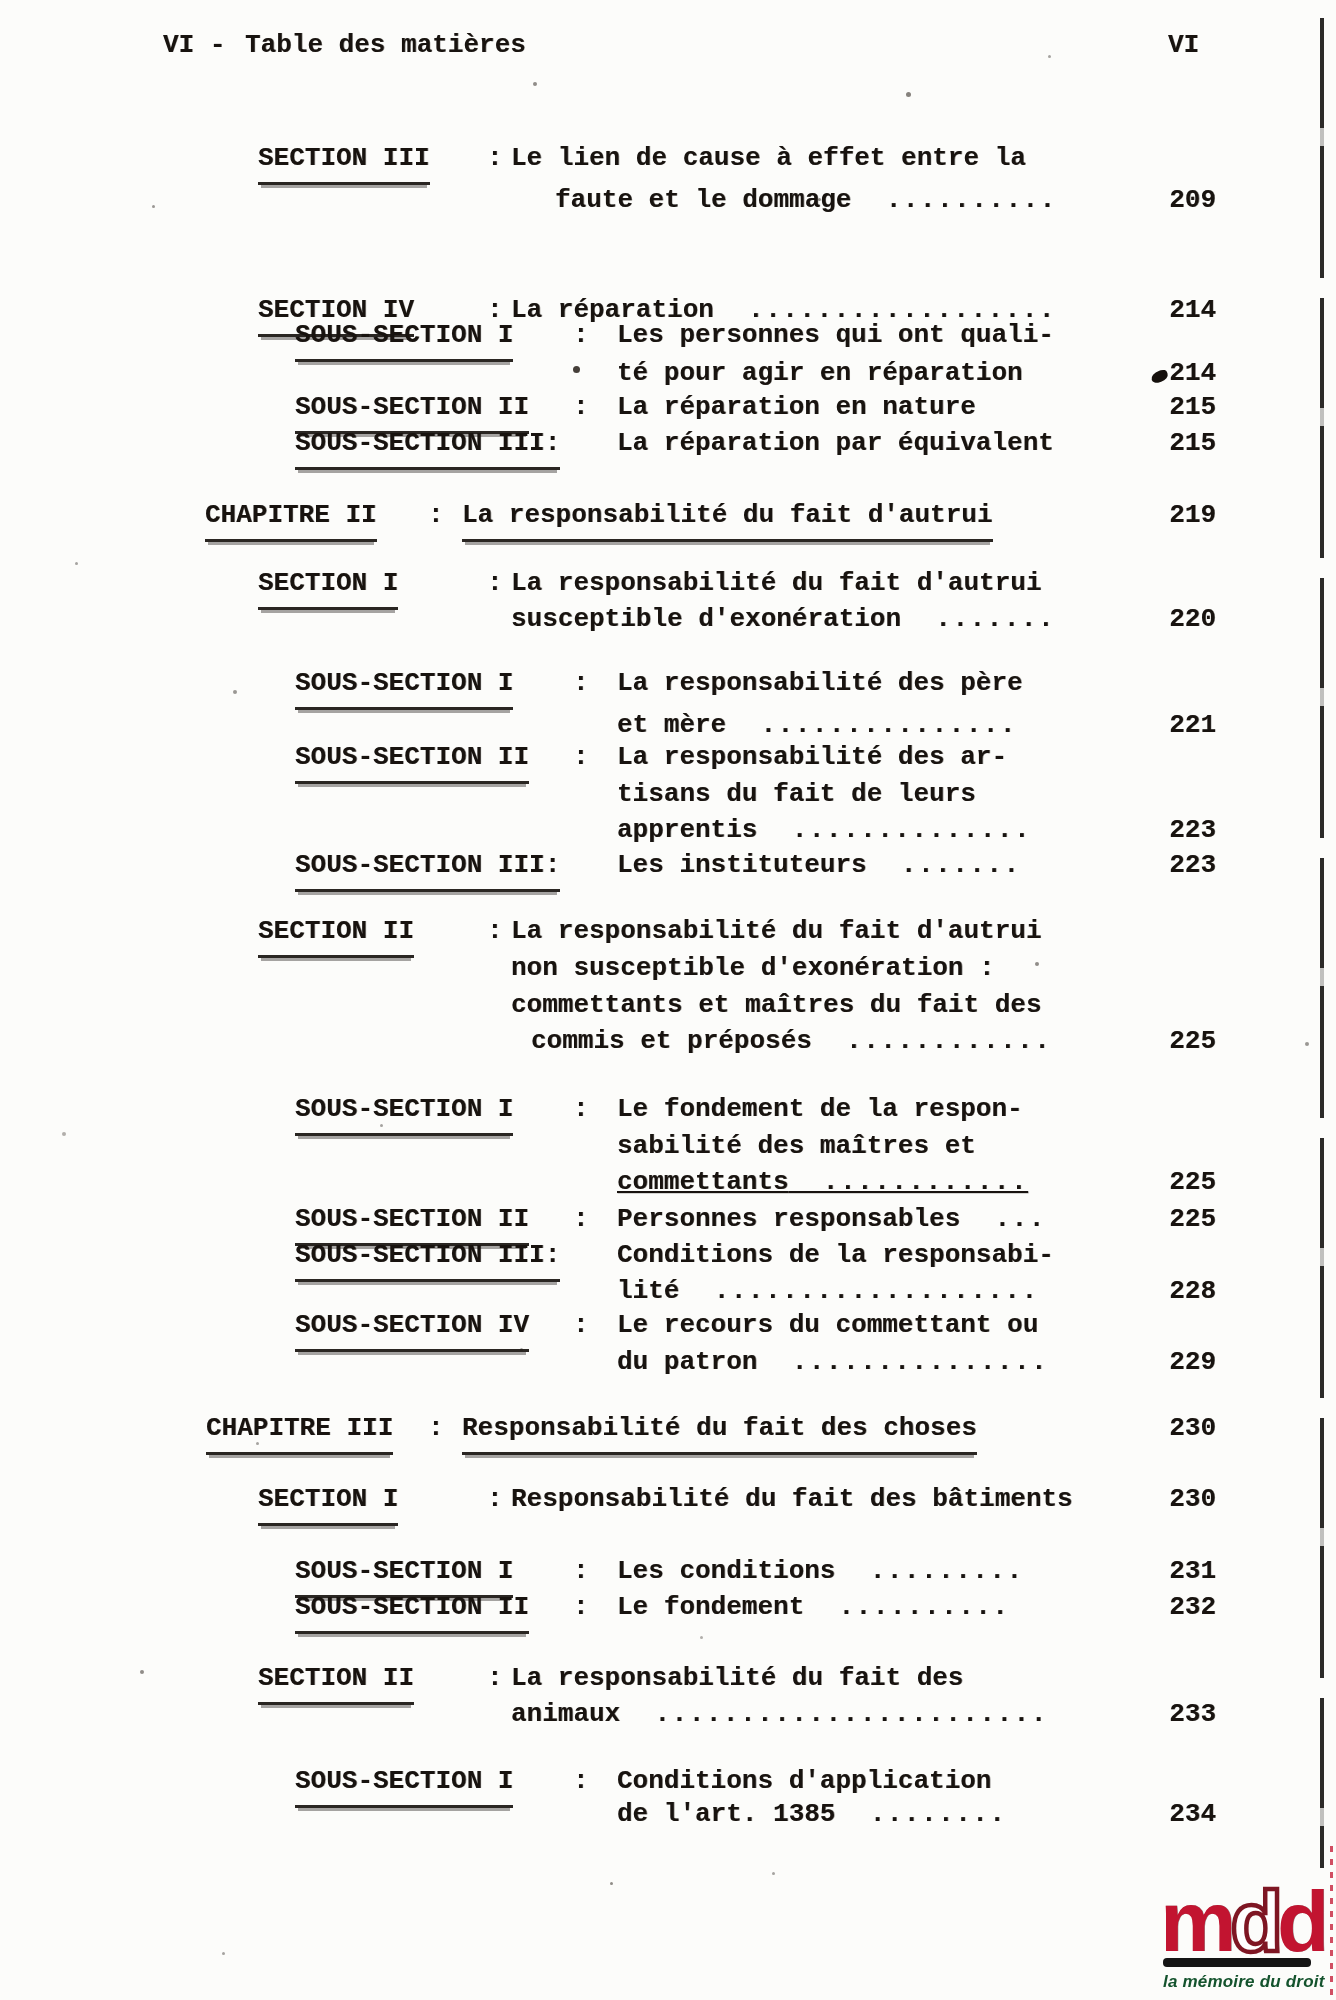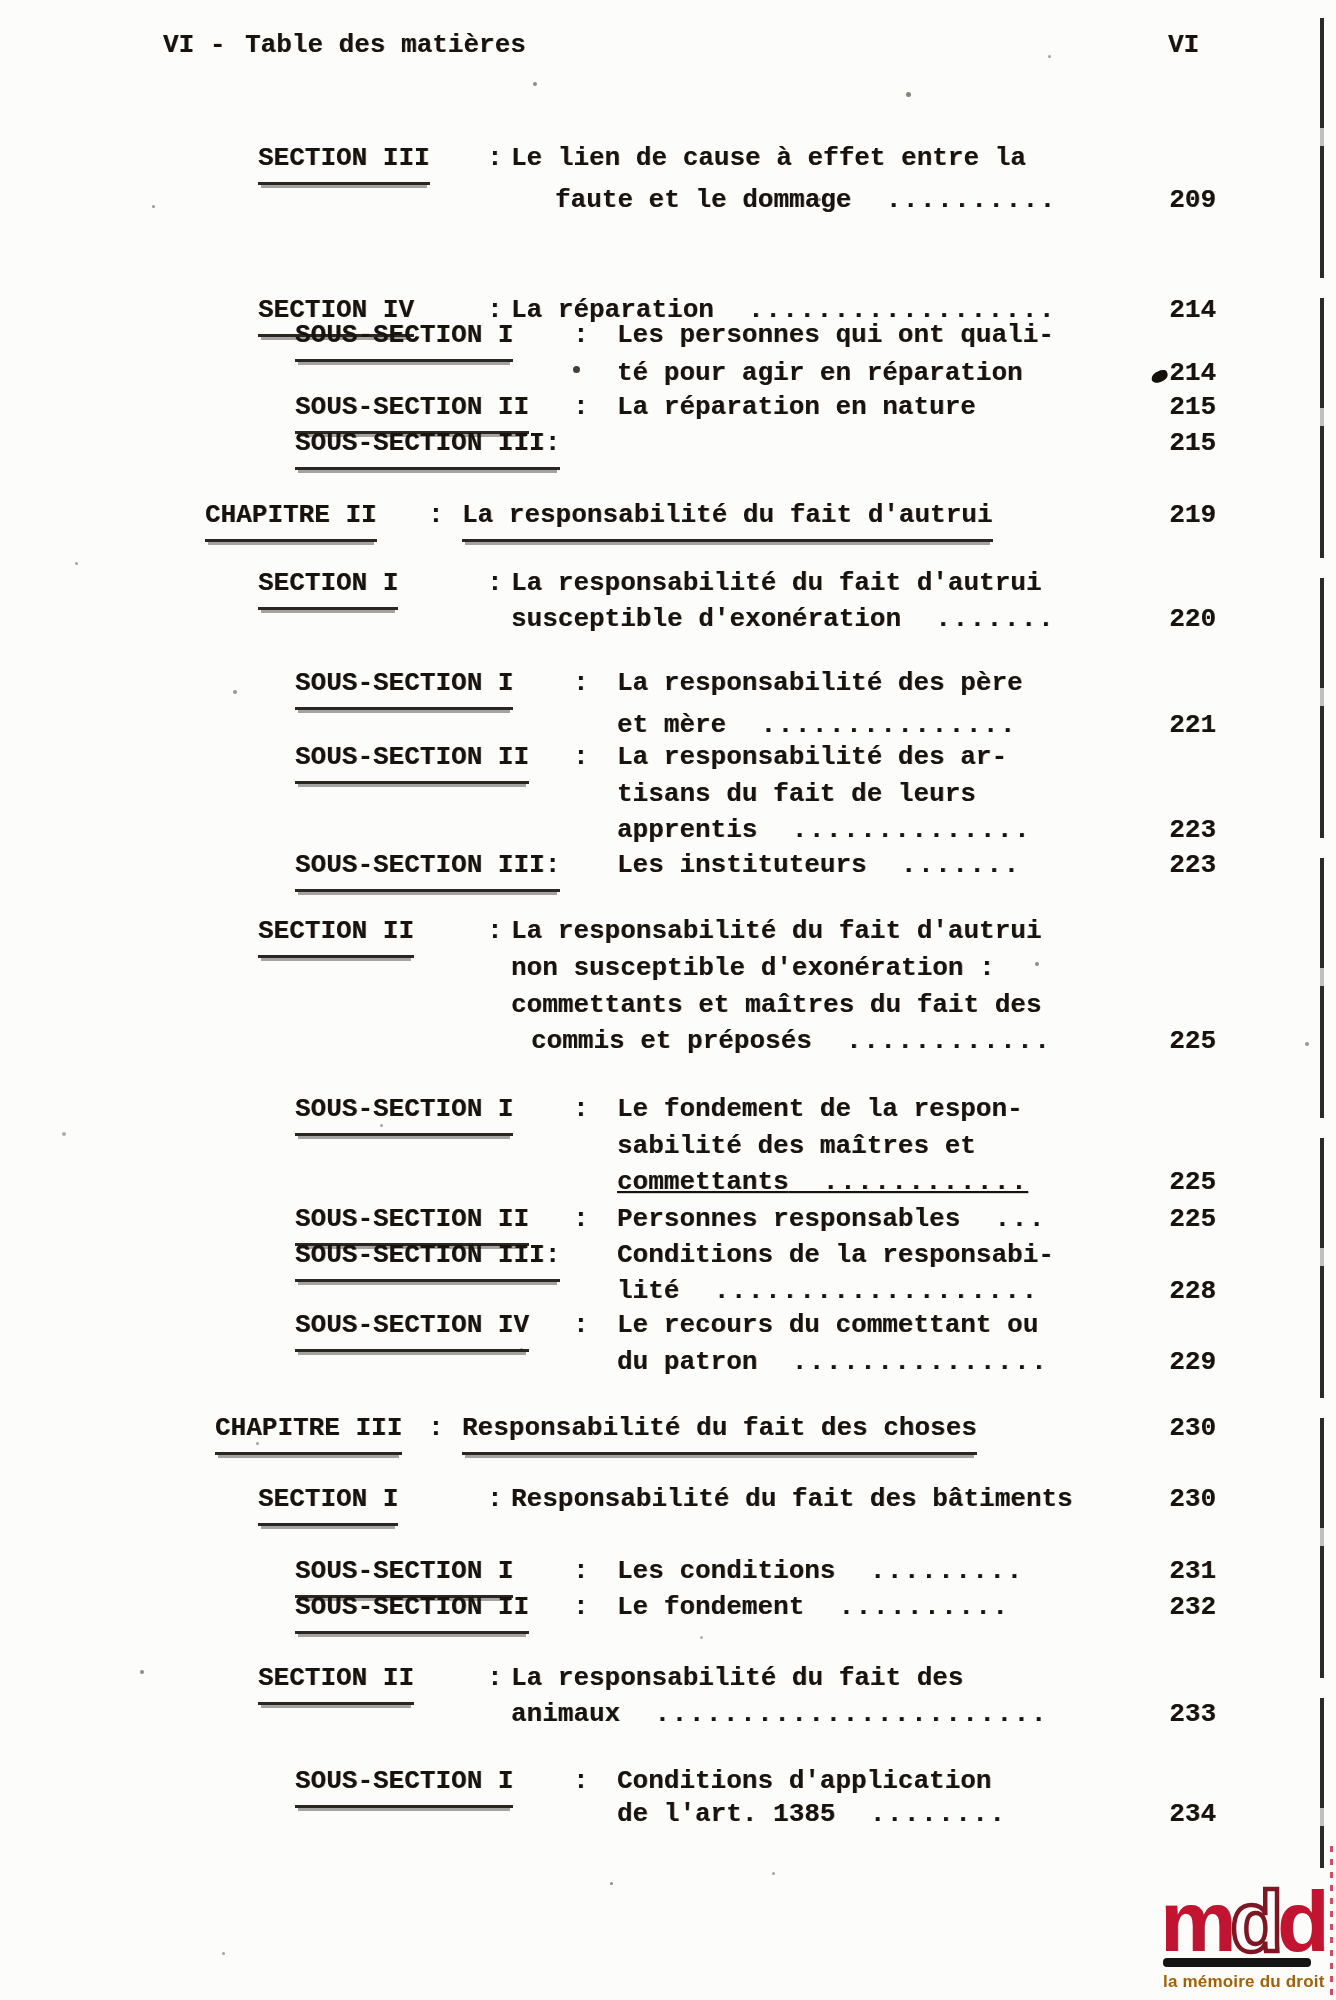--- a/index.html
+++ b/index.html
@@ -33,22 +33,22 @@
   }
   .speck{position:absolute;background:#241d16;border-radius:50%;}
   
   #logo{position:absolute;left:1160px;top:1878px;width:176px;
         font-family:"Liberation Sans","DejaVu Sans",sans-serif;text-align:left;}
   #logo .mdd{font-size:86px;line-height:1;font-weight:bold;letter-spacing:-6px;
              color:#c21430;}
   #logo .mdd .d-outline{color:#ffffff;-webkit-text-stroke:4.5px #7e1623;}
   #logo .bar{width:148px;height:9px;background:#141414;border-radius:4px;
              margin:-6px 0 5px 3px;}
-  #logo .tagline{font-size:17px;font-weight:bold;color:#a16207;
-                 letter-spacing:.2px;margin-left:3px;}
+  #logo .tagline{font-size:17px;font-weight:bold;color:#14532d;
+                 letter-spacing:.2px;margin-left:3px;font-style:italic;}
 </style>
 </head>
 <body>
 
 <div id="page">
 
   <div class="header-line">
     <span style="left:163px">VI -</span>
     <span style="left:245px">Table des matières</span>
     <span style="left:1168px">VI</span>
@@ -80,20 +80,21 @@
         <span class="pg"><i class="blot"></i>214</span>
       </div>
       <div class="line" style="top: 392px;">
         <span class="lab u" style="left: 295px;">SOUS-SECTION II</span>
         <span style="left: 573px;">:</span>
         <span class="txt" style="left: 617px;">La réparation en nature</span>
         <span class="pg">215</span>
       </div>
       <div class="line" style="top: 428px;">
         <span class="lab u" style="left: 295px;">SOUS-SECTION III:</span>
+        <span class="txt" style="left: 617px;">La réparation par équivalent</span>
         <span class="pg">215</span>
       </div>
       <div class="line" style="top: 500px;">
         <span class="lab u" style="left: 205px;">CHAPITRE II</span>
         <span style="left: 428px;">:</span>
         <span class="txt u" style="left: 462px;">La responsabilité du fait d'autrui</span>
         <span class="pg">219</span>
       </div>
       <div class="line" style="top: 568px;">
         <span class="lab u" style="left: 258px;">SECTION I</span>
@@ -174,21 +175,21 @@
       <div class="line" style="top: 1310px;">
         <span class="lab u" style="left: 295px;">SOUS-SECTION IV</span>
         <span style="left: 573px;">:</span>
         <span class="txt" style="left: 617px;">Le recours du commettant ou</span>
       </div>
       <div class="line" style="top: 1347px;">
         <span class="txt" style="left: 617px;">du patron<span class="dots">  ...............</span></span>
         <span class="pg">229</span>
       </div>
       <div class="line" style="top: 1413px;">
-        <span class="lab u" style="left: 215px;">CHAPITRE III</span>
+        <span class="lab u" style="left: 206px;">CHAPITRE III</span>
         <span style="left: 428px;">:</span>
         <span class="txt u" style="left: 462px;">Responsabilité du fait des choses</span>
         <span class="pg">230</span>
       </div>
       <div class="line" style="top: 1484px;">
         <span class="lab u" style="left: 258px;">SECTION I</span>
         <span style="left: 487px;">:</span>
         <span class="txt" style="left: 511px;">Responsabilité du fait des bâtiments</span>
         <span class="pg">230</span>
       </div>

